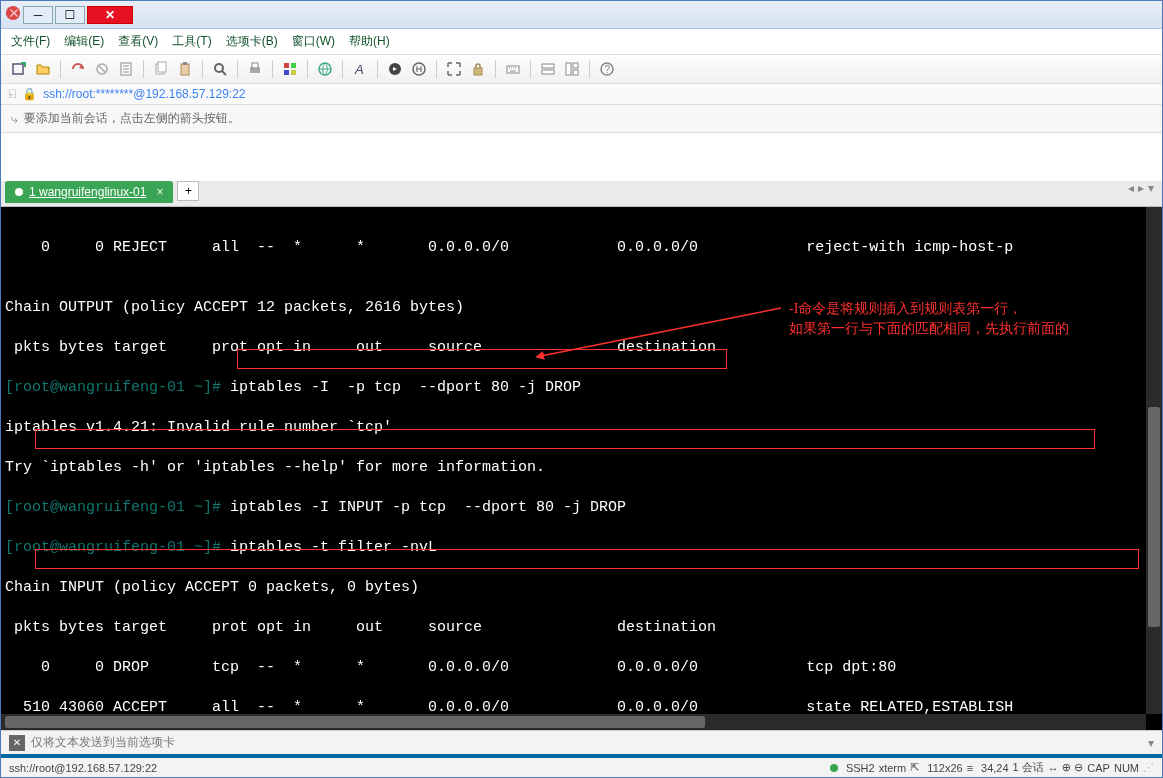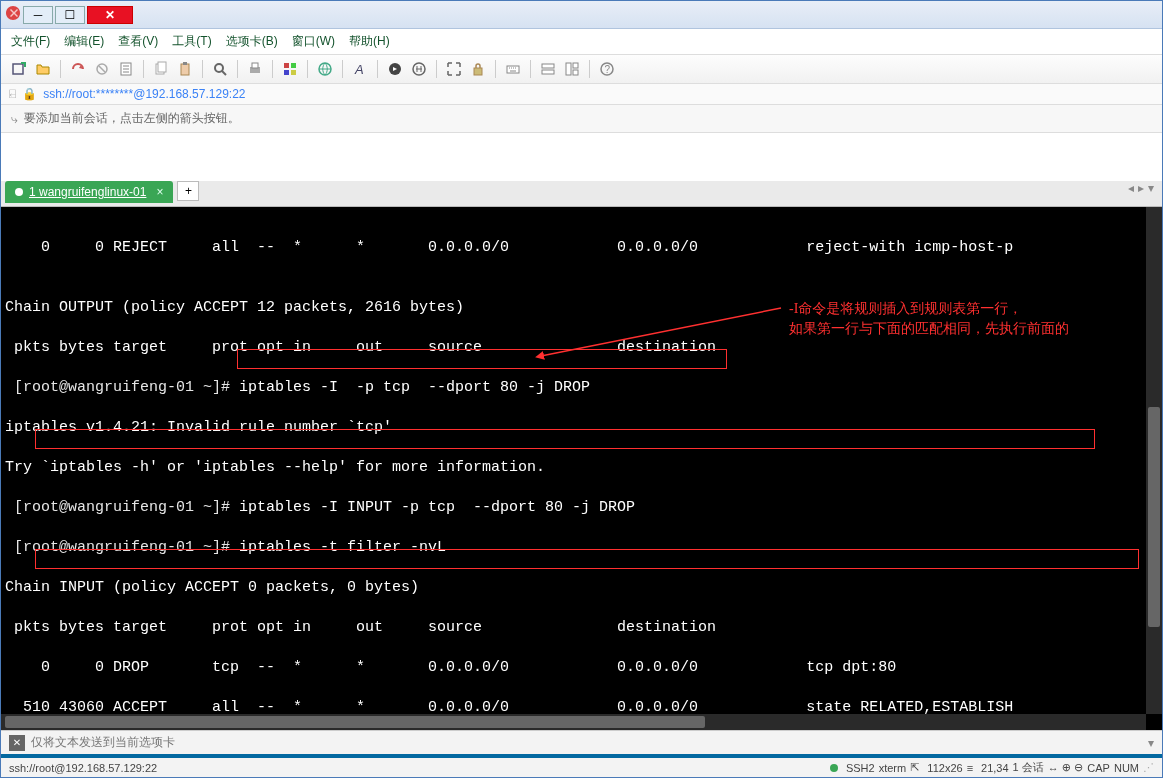--- a/index.html
+++ b/index.html
@@ -24,21 +24,21 @@
 .tab { background:#3aa655; color:#fff; padding:4px 10px; display:flex; align-items:center; gap:6px; font-size:12px; border-radius:3px 3px 0 0; }
 .tab .dot { width:8px; height:8px; background:#fff; border-radius:50%; }
 .tab .x { color:#dfe; cursor:pointer; margin-left:4px; }
 .newtab { margin-left:4px; width:22px; height:20px; border:1px solid #bbb; background:#fff; display:flex; align-items:center; justify-content:center; }
 .tabbar-right { margin-left:auto; margin-right:8px; color:#888; display:flex; gap:4px; }
 .terminal { flex:1; background:#000; color:#fff; font-family:"Consolas","Courier New",monospace; font-size:15px; line-height:20px; padding:11px 4px; position:relative; overflow:hidden; white-space:pre; }
 .terminal .scroll-v { position:absolute; right:0; top:0; bottom:16px; width:16px; background:#2a2a2a; }
 .terminal .scroll-v .thumb { position:absolute; left:2px; right:2px; top:200px; height:220px; background:#666; border-radius:2px; }
 .terminal .scroll-h { position:absolute; left:0; right:16px; bottom:0; height:16px; background:#2a2a2a; }
 .terminal .scroll-h .thumb { position:absolute; top:2px; bottom:2px; left:4px; width:700px; background:#666; border-radius:2px; }
-.prompt-user { color:#e5e5e5;margin-left:9px; }
+.prompt-user { color:#0f766e; }
 .annot { position:absolute; color:#ff3030; font-family:"SimSun",serif; font-size:14px; }
 .annot-arrow { position:absolute; }
 .redbox { position:absolute; border:1px solid #ff3030; }
 .bottombar { background:#f3f3f3; border-top:1px solid #ccc; padding:3px 8px; display:flex; align-items:center; gap:6px; }
 .bottombar .closeicon { background:#666; color:#fff; width:16px; height:16px; display:flex; align-items:center; justify-content:center; font-size:10px; }
 .statusbar { background:#f3f3f3; border-top:4px solid #0369a1; padding:2px 8px; display:flex; align-items:center; font-size:11px; color:#444; }
 .statusbar .left { flex:1; }
 .statusbar .grp { margin-left:4px; display:flex; align-items:center; gap:8px; }
 .statusbar .led { width:8px; height:8px; background:#3aa655; border-radius:50%; }
 </style>
@@ -287,20 +287,20 @@
   </div>
 
   <div class="statusbar">
     <span class="left">ssh://root@192.168.57.129:22</span>
     <span class="grp">
         <span class="led"></span>
         <span>SSH2</span>
       </span>
     <span class="grp">xterm</span>
     <span class="grp">⇱ <span>112x26</span></span>
-    <span class="grp">≡ <span>21,34</span></span>
+    <span class="grp">≡ <span>34,24</span></span>
     <span class="grp">1 会话</span>
     <span class="grp">↔ ⊕ ⊖</span>
     <span class="grp">CAP</span>
     <span class="grp">NUM</span>
     <span class="grp" style="color:#aaa;">⋰</span>
   </div>
 </div>
 
 </body></html>

